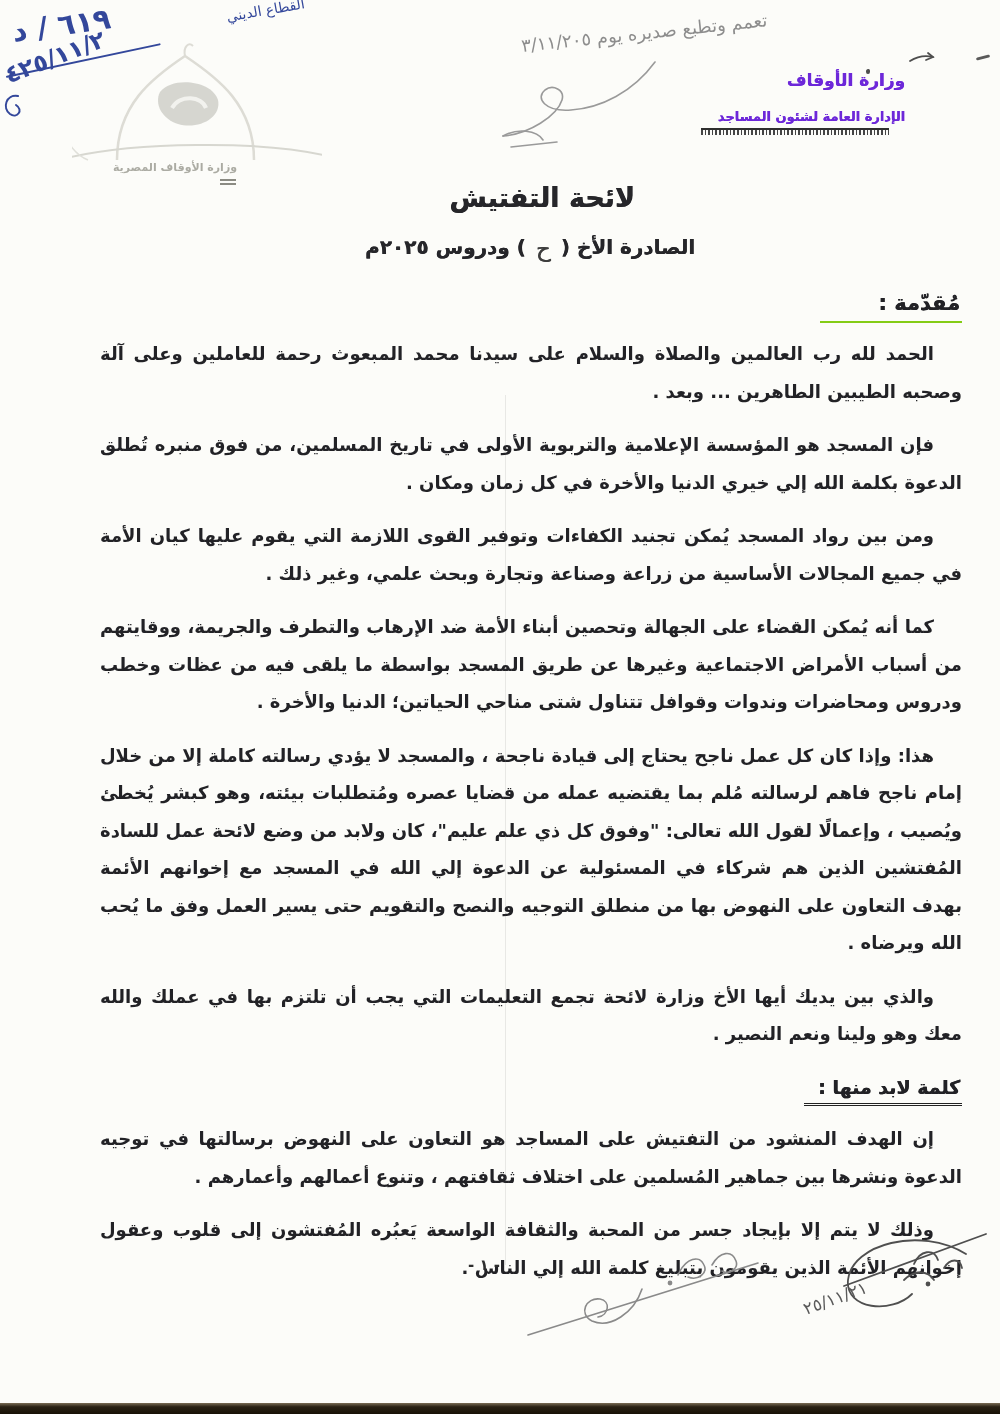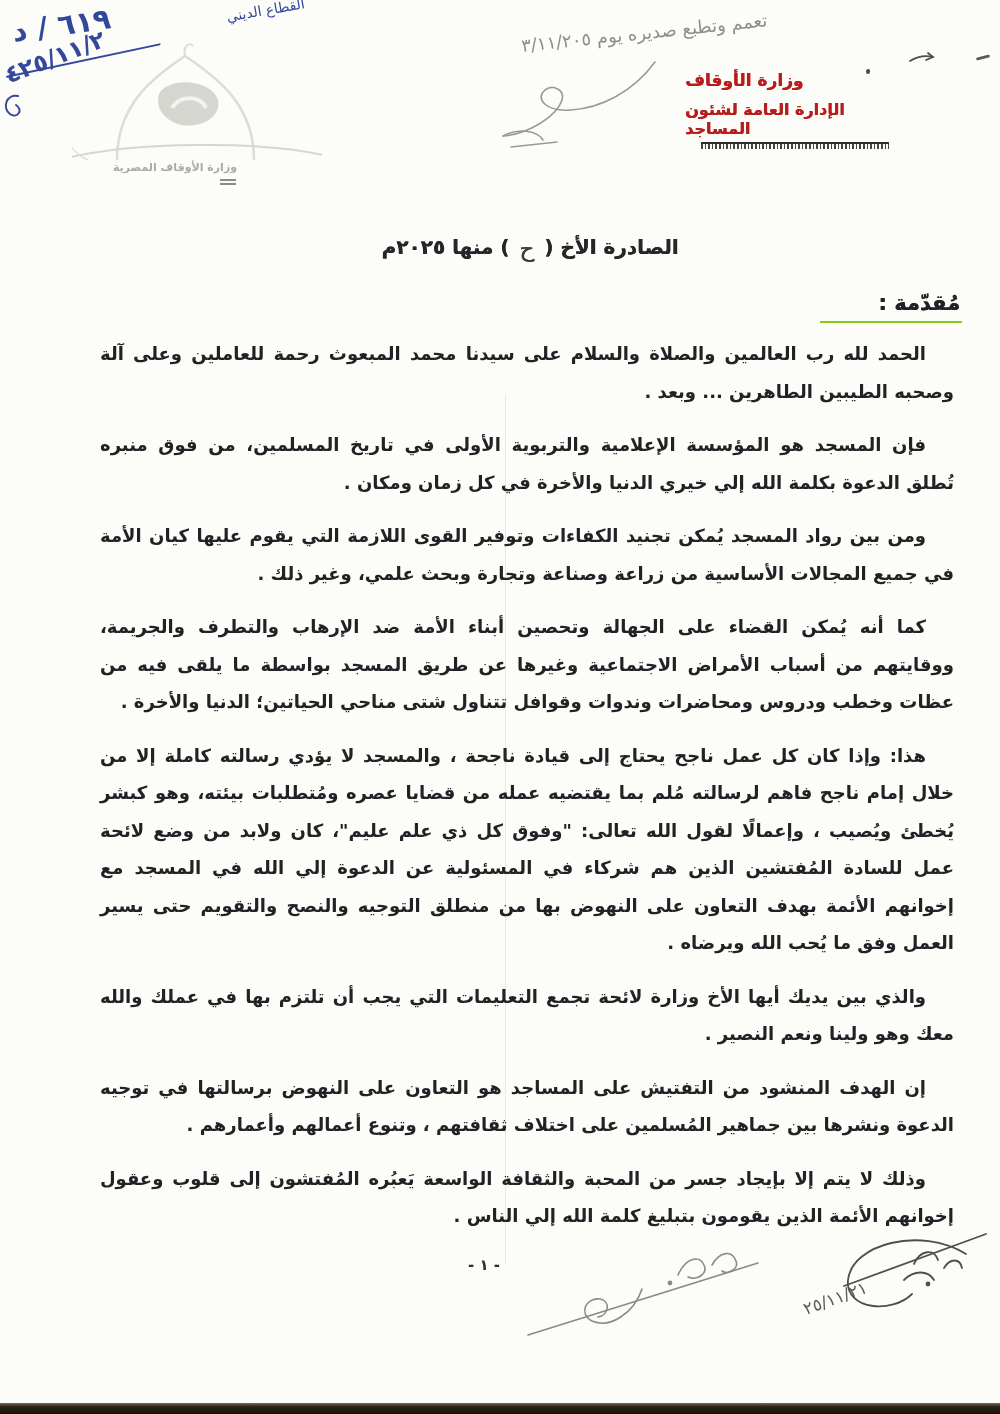--- a/index.html
+++ b/index.html
@@ -15,39 +15,39 @@
   .ann-sector{position:absolute; left:226px; top:2px; font-size:14px; transform:rotate(-10deg); white-space:nowrap;}
   .ann-number{position:absolute; left:12px; top:8px; font-size:29px; font-weight:bold; transform:rotate(-8deg); direction:rtl; white-space:nowrap; letter-spacing:2px;}
   .ann-slash{position:absolute; left:6px; top:76px; width:158px; height:2.2px; background:#33479b; transform:rotate(-12deg); transform-origin:left center; border-radius:2px;}
   .ann-date{position:absolute; left:6px; top:62px; font-size:24px; font-weight:bold; transform:rotate(-21deg); transform-origin:left center; white-space:nowrap; letter-spacing:1px;}
   
   .pencil{color:#8d8d8d;}
   .ann-note{position:absolute; left:408px; top:28px; width:360px; font-size:18px; transform:rotate(-6deg); direction:rtl; text-align:right; white-space:nowrap;}
   .sig-svg{position:absolute;}
   .sig-date{position:absolute; left:802px; top:1288px; font-size:17px; color:#5a5a5a; transform:rotate(-20deg); letter-spacing:2px; white-space:nowrap;}
   
-  .letterhead{position:absolute; right:95px; top:70px; width:220px; text-align:left; font-weight:bold; color:#b91c1c;}
+  .letterhead{position:absolute; right:95px; top:70px; width:220px; text-align:right; font-weight:bold; color:#6d28d9;}
   .lh-ministry{font-size:17px; letter-spacing:.5px; text-shadow:.4px 0 0 currentColor;}
-  .lh-dept{font-size:16px; margin-top:10px; letter-spacing:.3px; text-shadow:.4px 0 0 currentColor;}
+  .lh-dept{font-size:13px; margin-top:19px; letter-spacing:.3px; text-shadow:.4px 0 0 currentColor;}
   .hatch{width:188px; height:5px; margin:4px auto 0; border-top:2px solid #2e2e2e;
          background:repeating-linear-gradient(90deg,#454545 0 1.6px, transparent 1.6px 3.6px);}
   
   .doc-title{position:absolute; left:402px; top:182px; width:280px; text-align:center;
              font-size:27px; font-weight:bold; letter-spacing:1px; text-shadow:.6px 0 0 currentColor;}
   .doc-issue{position:absolute; left:330px; top:233px; width:400px; text-align:center; direction:rtl;
              font-size:20px; font-weight:bold; text-shadow:.4px 0 0 currentColor;}
   .issue-number{color:#3d3d3d; font-size:23px; font-weight:normal; display:inline-block; transform:translateY(2px); padding:0 10px;}
   
   .body-col{position:absolute; left:100px; right:38px; top:285px; direction:rtl;
             font-size:18px; font-weight:bold; line-height:37.5px; text-align:justify; color:#222226;}
   .h-main{display:inline-block; font-size:21px; line-height:1.2; letter-spacing:1px;
           border-bottom:2px solid #84cc16; padding:0 2px 5px 58px; margin:0 0 12px 0; text-shadow:.5px 0 0 currentColor;}
   .h-sub{display:inline-block; font-size:19px; line-height:1.2; letter-spacing:.5px;
          border-bottom:3px double #222; padding:0 2px 5px 14px; margin:6px 0 14px 0; text-shadow:.5px 0 0 currentColor;}
-  .body-col p{margin:0 8px 16px 0; text-indent:28px;}
+  .body-col p{margin:0 0 16px 0; text-indent:28px;}
   
   .page-number{position:absolute; left:468px; top:1256px; font-size:15px; font-weight:bold; color:#2e2e2e; letter-spacing:2px;}
   .bottom-strip{position:absolute; left:0; right:0; bottom:0; height:11px;
                 background:linear-gradient(180deg,#7a6c55 0%, #2a2215 35%, #171106 100%);}
   .fold-line{position:absolute; left:505px; top:395px; width:1px; height:870px; background:rgba(90,90,90,.12);}
   .speck-dot{position:absolute; width:4px; height:5px; border-radius:60% 40% 50% 50%; background:#4e4e4e;}
 </style>
 </head>
 <body>
 
@@ -89,32 +89,34 @@
   </svg>
   <div class="speck-dot" style="left:866px; top:69px;"></div>
   <div class="speck-dot" style="left:976px; top:56px; width:14px; height:3px; border-radius:2px; transform:rotate(-14deg); background:#5a5a5a;"></div>
 
   <div class="letterhead" dir="rtl">
     <div class="lh-ministry">وزارة الأوقاف</div>
     <div class="lh-dept">الإدارة العامة لشئون المساجد</div>
     <div class="hatch"></div>
   </div>
 
+  <div class="doc-title">لائحة التفتيش</div>
   <div class="doc-issue">
-    <span>الصادرة الأخ  (</span><span class="issue-number">ح</span><span>)  منها ٢٠٢٥م</span>
+    <span>الصادرة الأخ  (</span><span class="issue-number">ح</span><span>)  ودروس ٢٠٢٥م</span>
   </div>
 
   <div class="body-col">
     <div><span class="h-main">مُقدّمة :</span></div>
     <p>الحمد لله رب العالمين والصلاة والسلام على سيدنا محمد المبعوث رحمة للعاملين وعلى آلة وصحبه الطيبين الطاهرين ... وبعد .</p>
     <p>فإن المسجد هو المؤسسة الإعلامية والتربوية الأولى في تاريخ المسلمين، من فوق منبره تُطلق الدعوة بكلمة الله إلي خيري الدنيا والأخرة في كل زمان ومكان .</p>
     <p>ومن بين رواد المسجد يُمكن تجنيد الكفاءات وتوفير القوى اللازمة التي يقوم عليها كيان الأمة في جميع المجالات الأساسية من زراعة وصناعة وتجارة وبحث علمي، وغير ذلك .</p>
     <p>كما أنه يُمكن القضاء على الجهالة وتحصين أبناء الأمة ضد الإرهاب والتطرف والجريمة، ووقايتهم من أسباب الأمراض الاجتماعية وغيرها عن طريق المسجد بواسطة ما يلقى فيه من عظات وخطب ودروس ومحاضرات وندوات وقوافل تتناول شتى مناحي الحياتين؛ الدنيا والأخرة .</p>
     <p>هذا: وإذا كان كل عمل ناجح يحتاج إلى قيادة ناجحة ، والمسجد لا يؤدي رسالته كاملة إلا من خلال إمام ناجح فاهم لرسالته مُلم بما يقتضيه عمله من قضايا عصره ومُتطلبات بيئته، وهو كبشر يُخطئ ويُصيب ، وإعمالًا لقول الله تعالى: "وفوق كل ذي علم عليم"، كان ولابد من وضع لائحة عمل للسادة المُفتشين الذين هم شركاء في المسئولية عن الدعوة إلي الله في المسجد مع إخوانهم الأئمة بهدف التعاون على النهوض بها من منطلق التوجيه والنصح والتقويم حتى يسير العمل وفق ما يُحب الله ويرضاه .</p>
     <p>والذي بين يديك أيها الأخ وزارة لائحة تجمع التعليمات التي يجب أن تلتزم بها في عملك والله معك وهو ولينا ونعم النصير .</p>
+    <div><span class="h-sub">كلمة لابد منها :</span></div>
     <p>إن الهدف المنشود من التفتيش على المساجد هو التعاون على النهوض برسالتها في توجيه الدعوة ونشرها بين جماهير المُسلمين على اختلاف ثقافتهم ، وتنوع أعمالهم وأعمارهم .</p>
     <p>وذلك لا يتم إلا بإيجاد جسر من المحبة والثقافة الواسعة يَعبُره المُفتشون إلى قلوب وعقول إخوانهم الأئمة الذين يقومون بتبليغ كلمة الله إلي الناس .</p>
   </div>
 
   <div class="fold-line"></div>
 
   <div class="page-number">- ١ -</div>
 
   <svg class="sig-svg" style="left:520px; top:1235px;" width="250" height="110" viewBox="0 0 250 110">
     <g fill="none" stroke="#8a8a8a" stroke-width="1.6" stroke-linecap="round">

